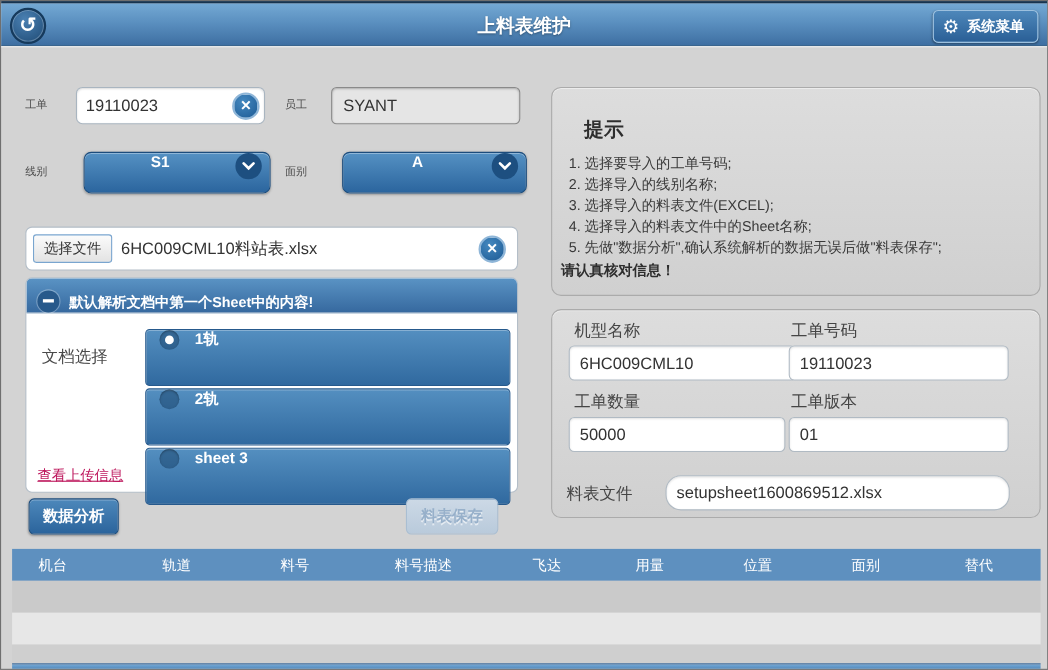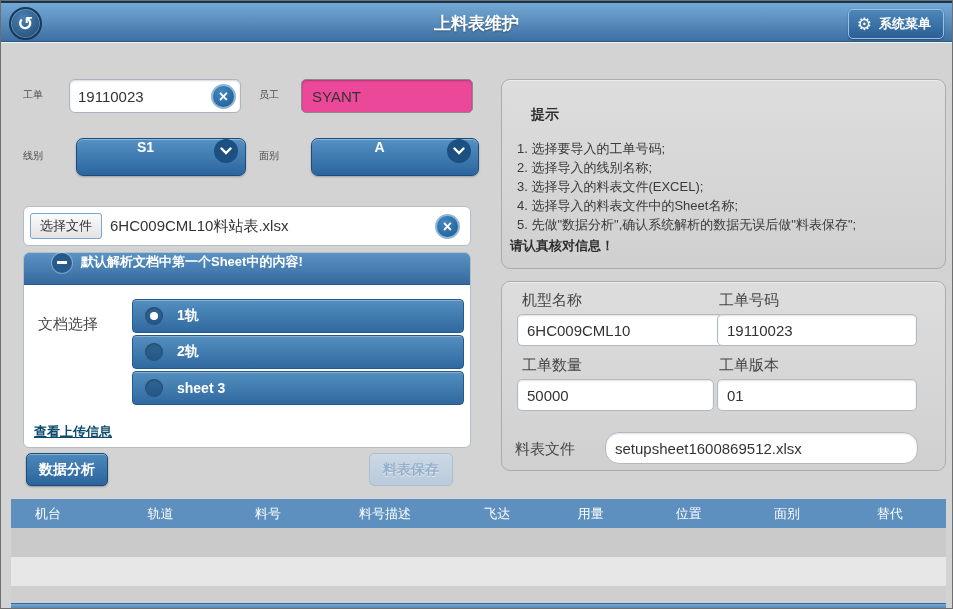--- a/index.html
+++ b/index.html
@@ -27,21 +27,21 @@
   
   .lbl { position:absolute; color:#4a4a4a; font-size:10px; }
   .ipt-wrap { position:absolute; background:#fff; border:1px solid #a9b5c0; border-radius:6px;
     box-shadow:inset 0 1px 2px rgba(0,0,0,.15); display:flex; align-items:center; }
   .ipt-wrap input { flex:1; border:none; outline:none; background:transparent;
     font-size:15px; color:#333; padding:0 8px; min-width:0; font-family:inherit; }
   .clear-x { width:25px; height:25px; border-radius:50%; flex:0 0 auto; margin-right:4px;
     background:radial-gradient(circle at 38% 30%, #4488bf, #1d5a94);
     border:2px solid #8fb6d8; color:#fff; font-size:16px; font-weight:bold;
     line-height:21px; text-align:center; cursor:pointer; }
-  .dis-field { position:absolute; background:#ec4899; border:1px solid #8a8a8a; border-radius:5px;
+  .dis-field { position:absolute; background:#e5e5e5; border:1px solid #8a8a8a; border-radius:5px;
     box-shadow:inset 0 1px 2px rgba(0,0,0,.25); }
   .dis-field input { width:100%; height:100%; border:none; outline:none; background:transparent;
     font-size:15px; color:#333; padding:0 10px; font-family:inherit; }
 
   .dd { position:absolute; height:38px; border-radius:7px; cursor:pointer;
     background:linear-gradient(#5591c3,#2b659e); border:1px solid #1c4c7c;
     box-shadow:inset 0 1px 0 rgba(255,255,255,.35), 0 1px 2px rgba(0,0,0,.25);
     display:flex; }
   .dd .dd-val { flex:1; text-align:center; color:#fff; font-size:14px; font-weight:bold; }
   .chev { width:24px; height:24px; border-radius:50%; margin-right:7px; flex:0 0 auto;
@@ -53,53 +53,53 @@
     display:flex; align-items:center; padding:0 6px; }
   .file-btn { height:26px; padding:0 9px; font-size:13px; color:#333; cursor:pointer; font-family:inherit;
     background:linear-gradient(#fbfbfb,#e3e3e3); border:1px solid #79a5cf; border-radius:3px; }
   .file-name { flex:1; font-size:15px; color:#333; padding-left:8px; white-space:nowrap; overflow:hidden; }
 
   
   .sheetpanel { position:absolute; left:22px; top:251px; width:448px; height:196px;
     background:#fff; border:1px solid #b4bec8; border-radius:6px; }
   .panel-head { position:absolute; left:0; top:0; width:100%; height:32px; cursor:pointer;
     background:linear-gradient(#5a93c4,#36699f); border-bottom:1px solid #2b5b8c;
-    border-radius:5px 5px 0 0; display:flex; align-items:flex-start;padding-left:18px; }
+    border-radius:5px 5px 0 0; display:flex; align-items:flex-end; }
   .minus-ic { width:20px; height:20px; border-radius:50%; margin:0 9px 0 10px; position:relative;
     background:#27598b; box-shadow:0 0 0 1px rgba(255,255,255,.3); cursor:pointer; }
   .minus-ic::after { content:""; position:absolute; left:5px; top:8px; width:10px; height:3px; background:#fff; }
   .panel-head .ph-txt { color:#fff; font-size:13px; font-weight:bold; }
   .doc-lbl { position:absolute; left:14px; top:62px; font-size:15px; color:#4a4a4a; }
   .radio-group { position:absolute; left:108px; top:46px; width:332px; }
-  .radio-item { height:34px; margin-bottom:2px; border-radius:4px; cursor:pointer;
+  .radio-item { height:52px; margin-bottom:2px; border-radius:4px; cursor:pointer;
     background:linear-gradient(#548fc0,#30699f); border:1px solid #26598c;
-    box-shadow:inset 0 1px 0 rgba(255,255,255,.3); display:flex; align-items:center; }
+    box-shadow:inset 0 1px 0 rgba(255,255,255,.3); display:flex; align-items:flex-start; }
   .rcirc { width:18px; height:18px; border-radius:50%; margin:0 14px 0 12px; position:relative;
     background:rgba(9,48,84,.40); box-shadow:inset 0 1px 2px rgba(0,0,0,.35); }
   .radio-item.selected .rcirc::after { content:""; position:absolute; left:5px; top:5px;
     width:8px; height:8px; border-radius:50%; background:#fff; }
   .radio-item .r-lbl { color:#fff; font-size:14px; font-weight:bold; }
-  .upload-link { position:absolute; left:10px; bottom:6px; font-size:13px; font-weight:bold;
-    color:#0c4a6e; text-decoration:underline; cursor:pointer; }
+  .upload-link { position:absolute; left:10px; bottom:6px; font-size:13px; font-weight:normal;
+    color:#be185d; text-decoration:underline; cursor:pointer; }
 
   
   .btn { position:absolute; height:33px; border-radius:5px; font-size:14px; font-weight:bold;
     text-align:center; line-height:31px; cursor:pointer; font-family:inherit; }
   .btn-analyze { left:25px; top:452px; width:82px; color:#fff;
     background:linear-gradient(#4d88bb,#2b649c); border:1px solid #1c4c7c;
     box-shadow:inset 0 1px 0 rgba(255,255,255,.35), 0 1px 2px rgba(0,0,0,.3); }
   .btn-save { left:368px; top:452px; width:84px; color:#97b0ca; text-shadow:0 1px 0 rgba(255,255,255,.6);
     background:linear-gradient(#ccd9e6,#b9cadb); border:1px solid #a9bed2; cursor:default; }
 
   
   .gbox { position:absolute; left:500px; width:445px; height:190px;
     background:linear-gradient(#dddddd,#d0d0d0); border:1px solid #ababab; border-radius:9px;
     box-shadow:inset 0 1px 0 #ececec; }
   .hints-box { top:78px; }
-  .hints-title { position:absolute; left:29px; top:26px; font-size:14px; font-weight:bold; color:#2e2e2e; }
+  .hints-title { position:absolute; left:29px; top:26px; font-size:18px; font-weight:bold; color:#2e2e2e; }
   .hint-line { position:absolute; left:15px; font-size:13px; color:#3a3a3a; white-space:nowrap; }
   .hints-footer { position:absolute; left:8px; bottom:13px; font-size:13px; font-weight:bold; color:#2e2e2e; }
 
   .details-box { top:280px;padding-left:44px; }
   .d-lbl { position:absolute; font-size:15px; color:#454545; }
   .d-ipt { position:absolute; height:32px; background:#fff; border:1px solid #b0bac3; border-radius:5px;
     box-shadow:inset 0 1px 2px rgba(0,0,0,.12); font-size:15px; color:#333; padding:0 9px;
     outline:none; font-family:inherit; }
 
   

